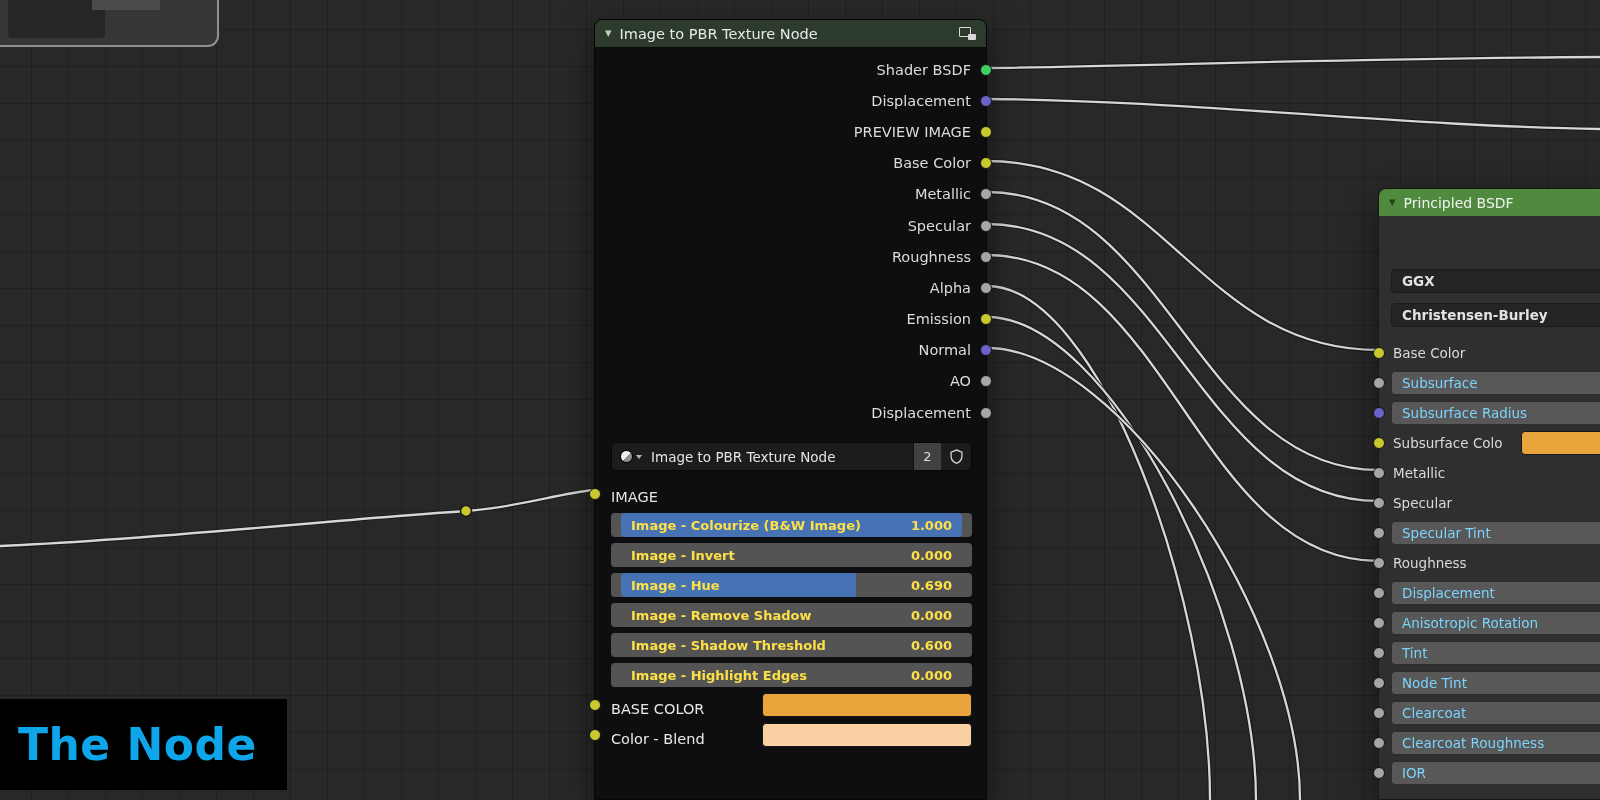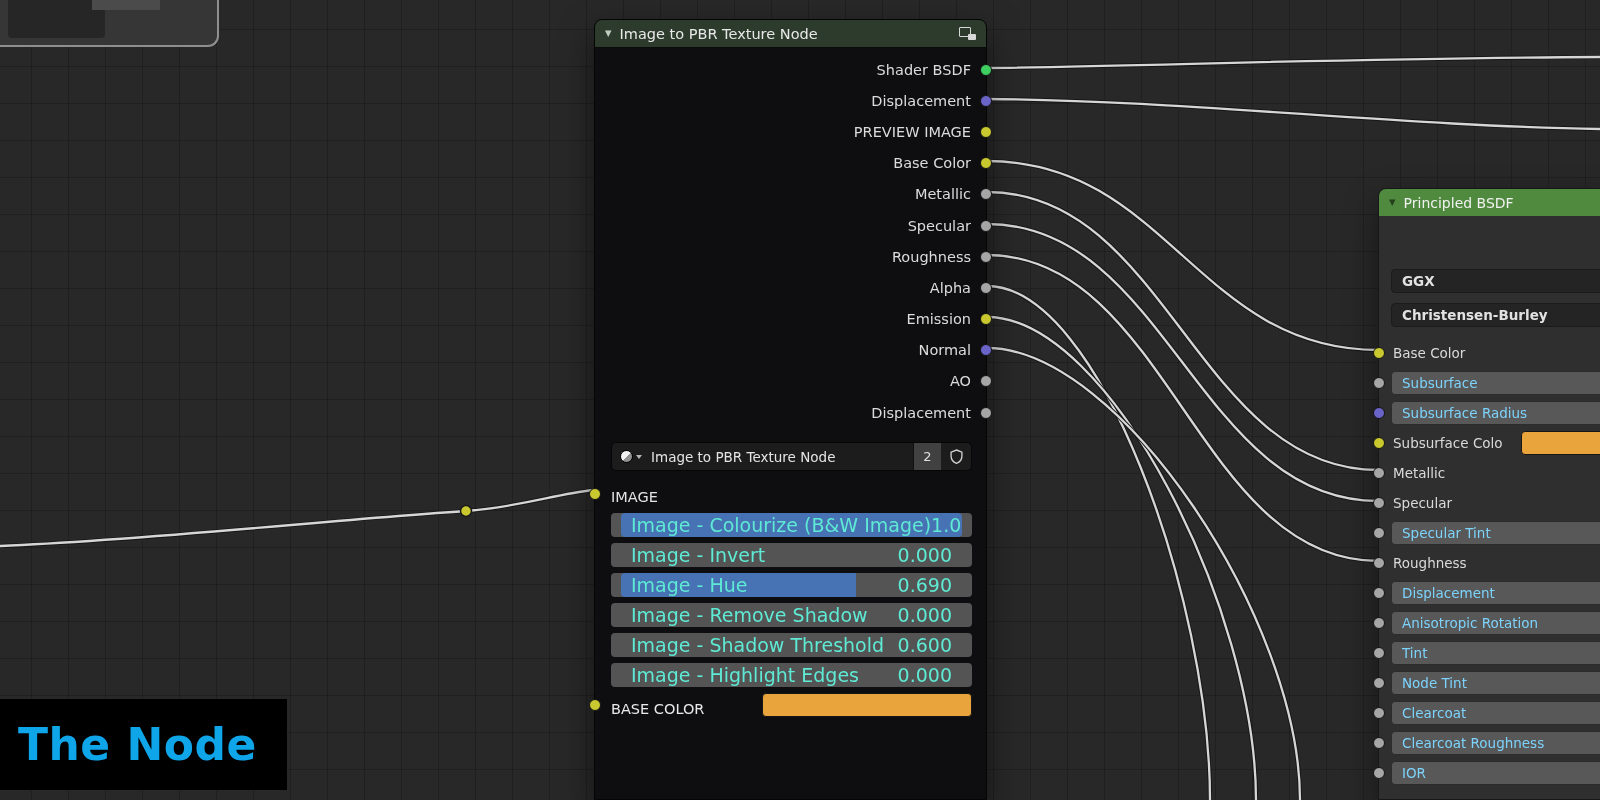--- a/index.html
+++ b/index.html
@@ -55,21 +55,21 @@
     background:#414141;color:#e0e0e0;font-size:13px;border-left:1px solid #111;}
   .nf-shield{height:100%;width:30px;display:flex;align-items:center;justify-content:center;}
 
   #main-inputs{}
   .in-row{position:relative;height:24px;margin:0 14px 6px 16px;display:flex;align-items:flex-end;}
   .in-row.socket-label{height:22px;margin-top:12px;margin-bottom:8px;}
   .sec-label{color:#e3e3e3;font-size:14.5px;}
   .slider{position:relative;flex:1;height:24px;background:#545454;border-radius:4px;overflow:hidden;
     display:flex;align-items:center;justify-content:space-between;padding:0 10px;box-sizing:border-box;}
   .slider-fill{position:absolute;left:0;top:0;bottom:0;}
-  .slider-label,.slider-value{position:relative;z-index:1;font-size:19px;color:#5eead4;white-space:nowrap;}
+  .slider-label,.slider-value{position:relative;z-index:1;font-size:13px;color:#fde047;white-space:nowrap;font-weight:bold;}
   .in-row.color-row{justify-content:space-between;}
   .color-label{color:#e9e9e9;font-size:14.5px;}
   .swatch{width:210px;height:24px;border-radius:4px;border:1px solid #161616;box-sizing:border-box;}
 
   
   #right-node{position:absolute;left:1378px;top:188px;width:240px;height:612px;z-index:2;
     background:#2f2f30;border:1px solid #171717;border-radius:8px 8px 0 0;box-sizing:border-box;
     box-shadow:0 14px 34px rgba(0,0,0,.45);}
   #right-node .node-header{background:#4f8a3e;}
   #right-node .tri{color:#24411c;}
@@ -240,20 +240,25 @@
             <div class="slider-fill" style="width: 0%; background: rgb(71, 114, 179);"></div>
             <span class="slider-label">Image - Highlight Edges</span>
             <span class="slider-value">0.000</span>
           </div>
         </div>
         <div class="in-row color-row">
           <span class="socket sock-left" style="background: rgb(201, 200, 47);"></span>
           <span class="color-label">BASE COLOR</span>
           <div class="swatch" style="background: rgb(233, 164, 60);"></div>
         </div>
+        <div class="in-row color-row">
+          <span class="socket sock-left" style="background: rgb(201, 200, 47);"></span>
+          <span class="color-label">Color - Blend</span>
+          <div class="swatch" style="background: rgb(249, 209, 162);"></div>
+        </div>
       </div>
   </div>
 
   <div id="right-node">
     <div class="node-header">
       <span class="tri">▼</span>
       <span class="hdr-title">Principled BSDF</span>
     </div>
     <div id="right-rows">
         <div class="r-row r-dropdown" style="margin-bottom: 9px;">

